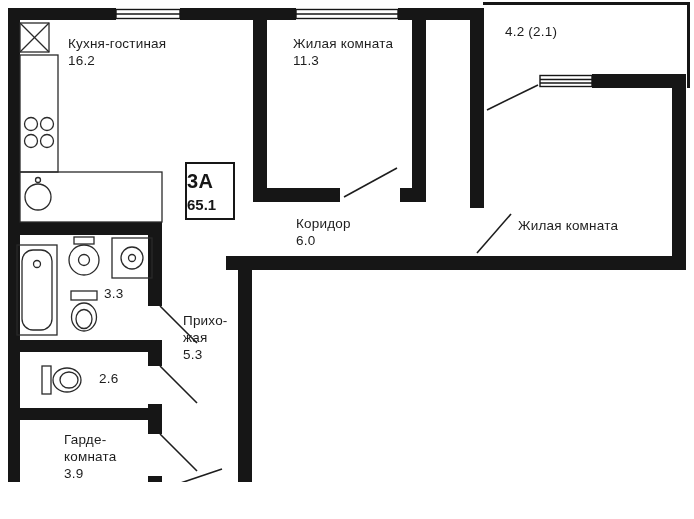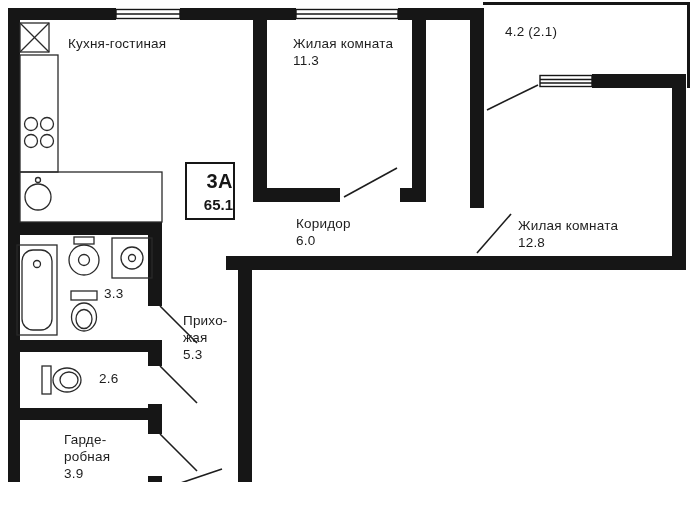--- a/index.html
+++ b/index.html
@@ -19,21 +19,21 @@
     letter-spacing:.2px;
     font-weight:500;
     white-space:nowrap;
   }
   .badge{
     position:absolute;
     left:185px;top:162px;
     width:50px;height:58px;
     border:2px solid #161616;
     box-sizing:border-box;
-    text-align:right;
+    text-align:left;
     color:#161616;
   }
   .badge-type{font-size:20px;font-weight:700;margin-top:6px;letter-spacing:.5px;}
   .badge-area{font-size:15px;font-weight:700;margin-top:3px;}
 </style>
 </head>
 <body>
 
 <div id="floor-plan">
 
@@ -158,58 +158,58 @@
       <g>
         <rect x="42" y="366" width="9" height="28"></rect>
         <ellipse cx="67" cy="380" rx="14" ry="12"></ellipse>
         <ellipse cx="69" cy="380" rx="9" ry="8"></ellipse>
       </g>
     </g>
   </svg>
 
   <div class="lbl" style="left:68px;top:35px">
     <div>Кухня-гостиная</div>
+    <div>16.2</div>
   </div>
 
   <div class="lbl" style="left:293px;top:35px">
     <div>Жилая комната</div>
     <div>11.3</div>
   </div>
 
   <div class="lbl" style="left:505px;top:23px">
     <div>4.2 (2.1)</div>
   </div>
 
   <div class="lbl" style="left:296px;top:215px">
     <div>Коридор</div>
     <div>6.0</div>
   </div>
 
   <div class="lbl" style="left:518px;top:217px">
     <div>Жилая комната</div>
-    <div>12.8</div>
   </div>
 
   <div class="lbl" style="left:104px;top:285px">
     <div>3.3</div>
   </div>
 
   <div class="lbl" style="left:183px;top:312px">
     <div>Прихо-</div>
     <div>жая</div>
     <div>5.3</div>
   </div>
 
   <div class="lbl" style="left:99px;top:370px">
     <div>2.6</div>
   </div>
 
   <div class="lbl" style="left:64px;top:431px">
     <div>Гарде-</div>
-    <div>робная</div>
+    <div>комната</div>
     <div>3.9</div>
   </div>
 
   <div class="badge">
     <div class="badge-type">3А</div>
     <div class="badge-area">65.1</div>
   </div>
 
 </div>
 

